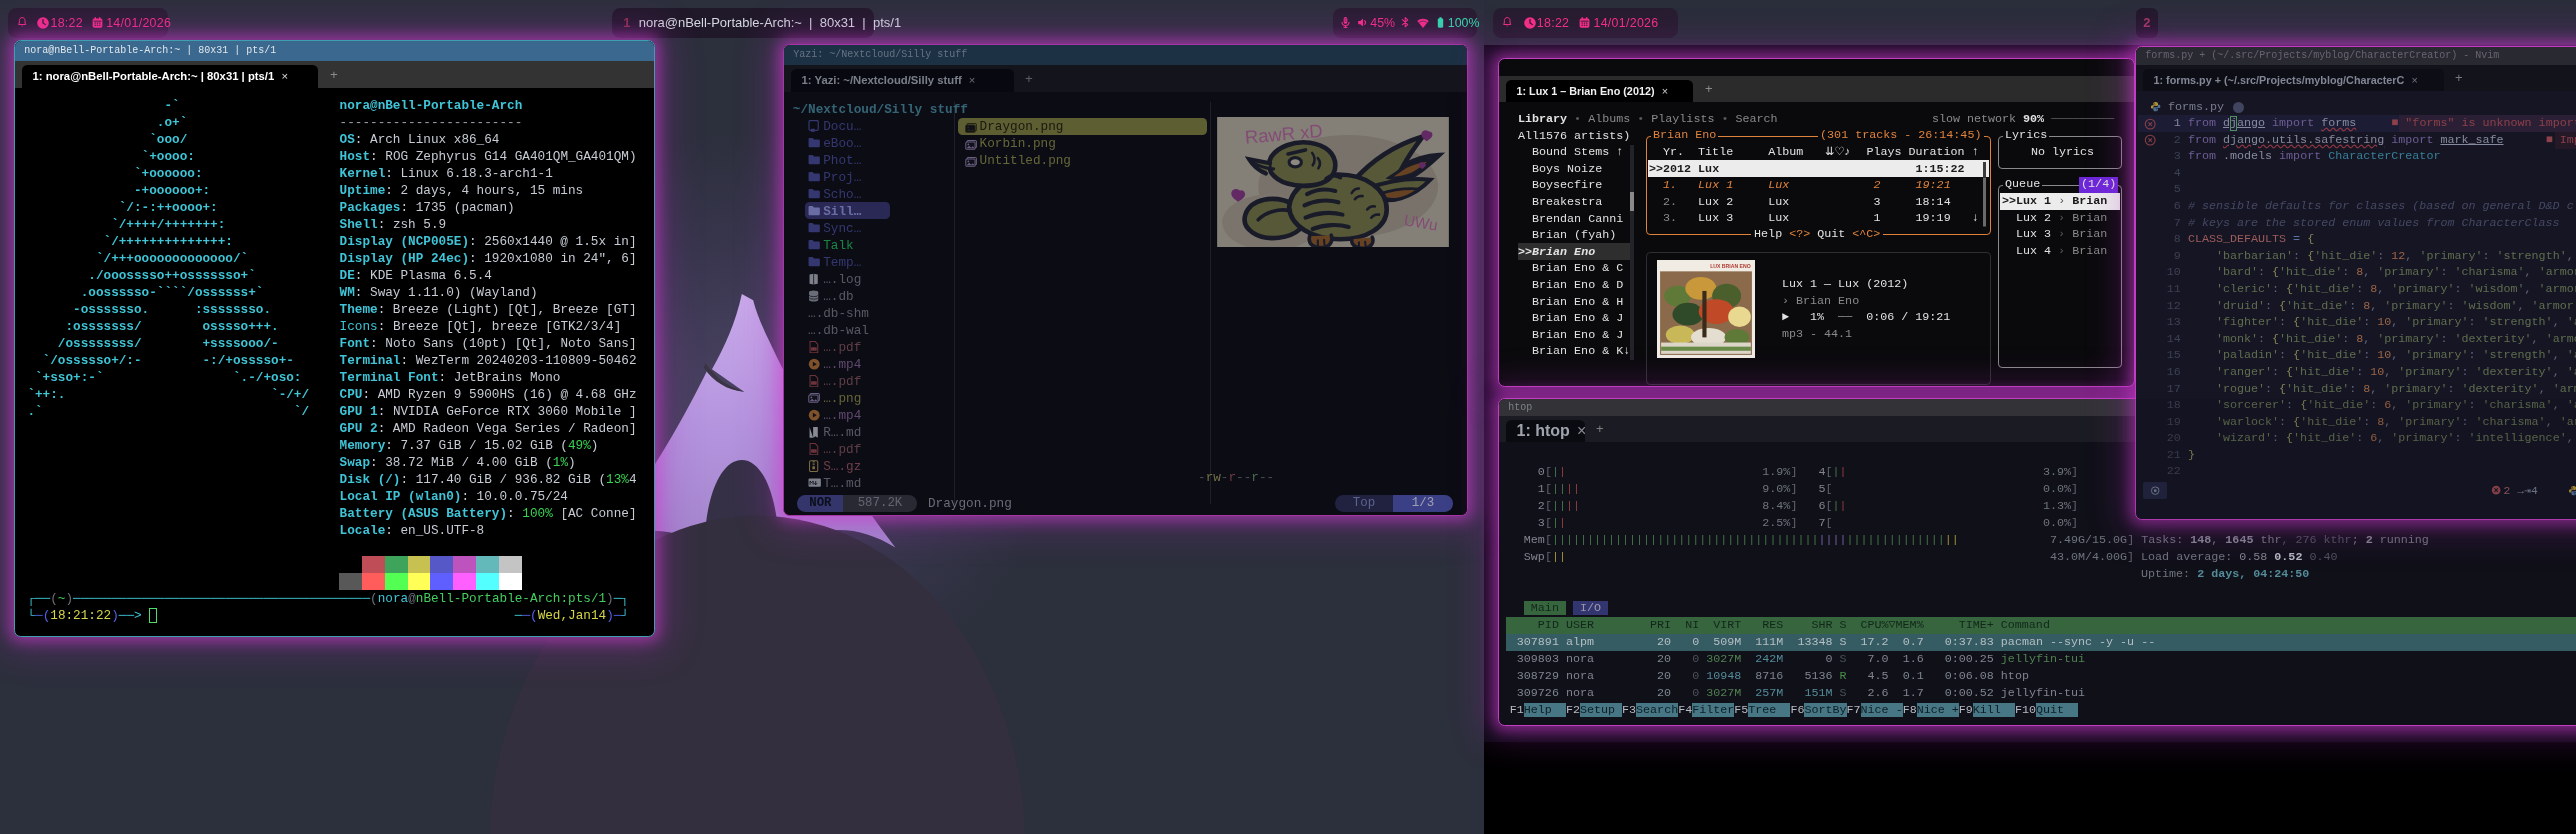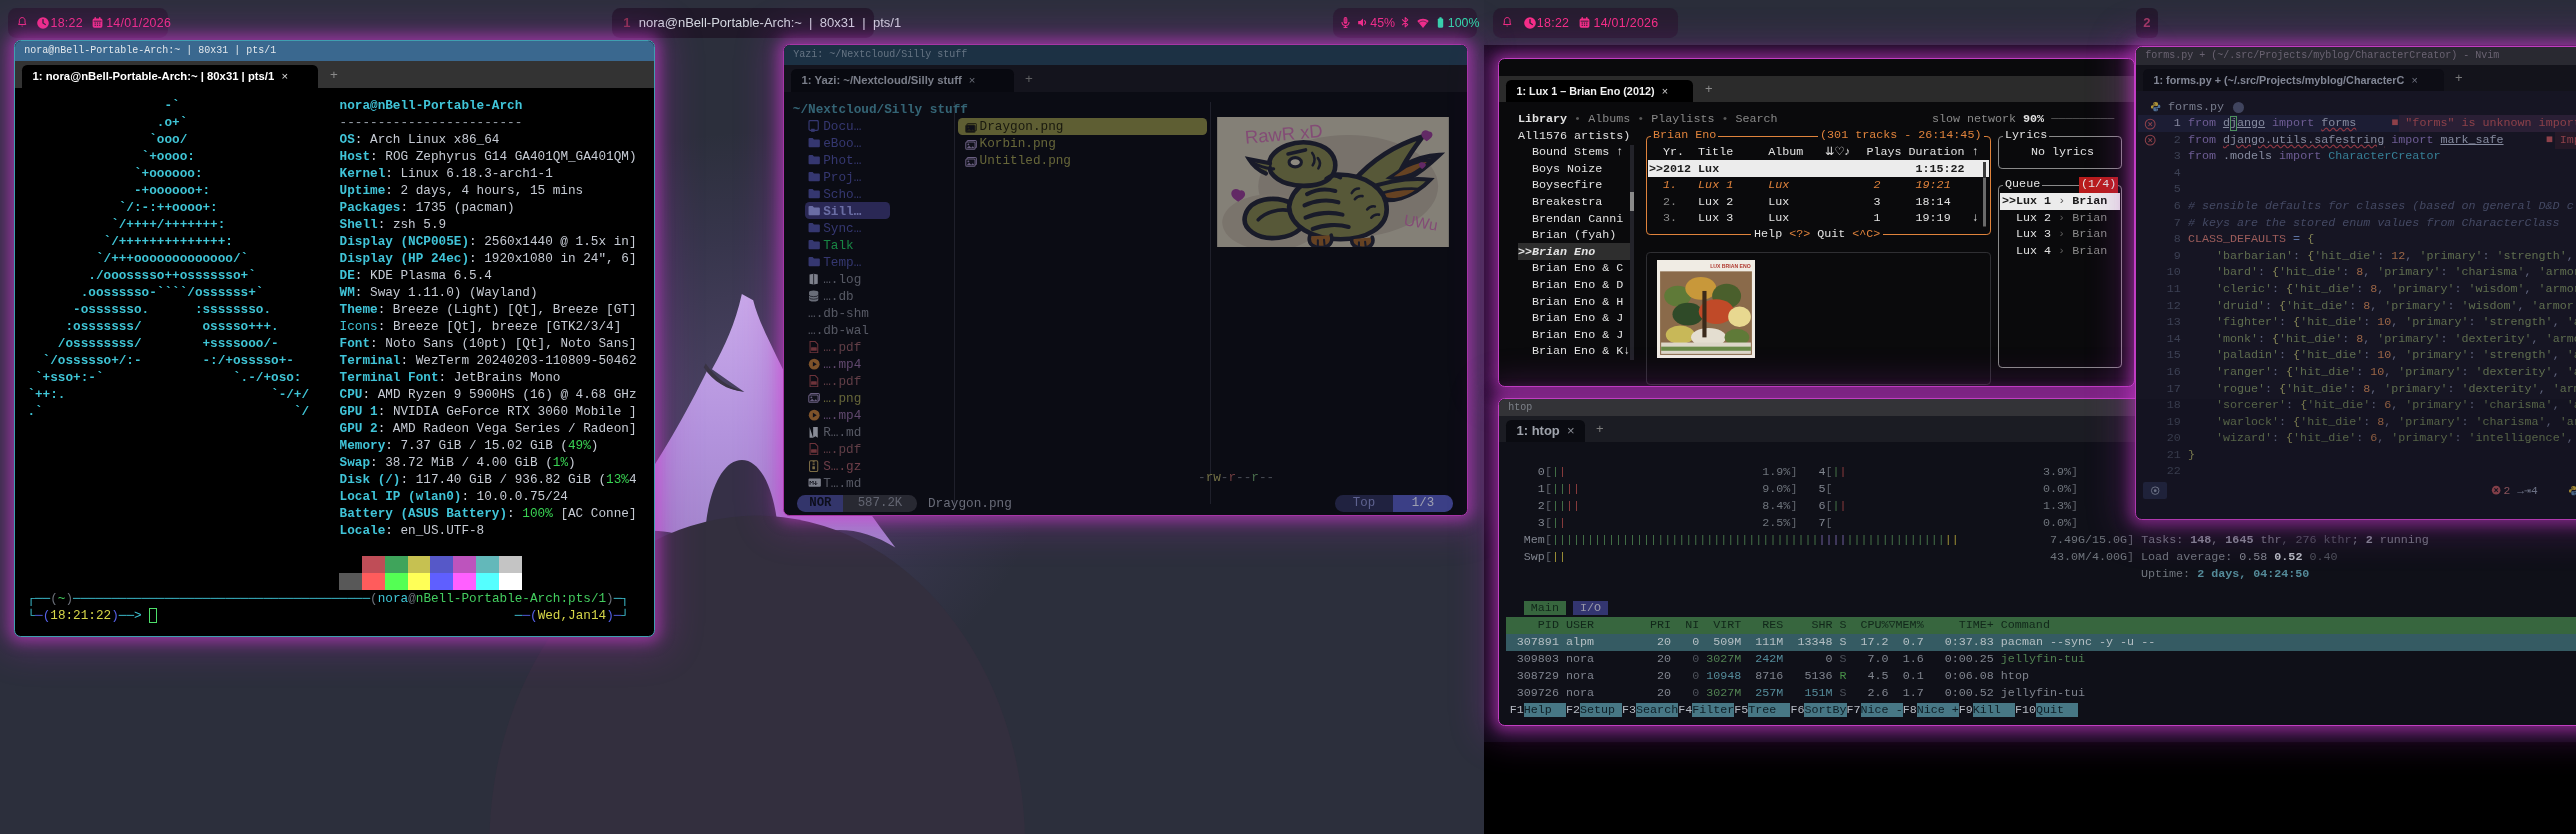--- a/index.html
+++ b/index.html
@@ -393,21 +393,21 @@
 <span style="color:#8a8a8a;">  3.   </span><span style="color:#e2e2e2;">Lux 3</span>     <span style="color:#e2e2e2;">Lux</span>            <span style="color:#e2e2e2;">1</span>     <span style="color:#e2e2e2;">19:19</span>   <span style="color:#e2e2e2;">↓</span></pre>
 <div class="abs" style="left:326px;top:86px;font-size:11.3px;color:#e2e2e2;font-family:'Liberation Sans',sans-serif;">⇊♡♪</div>
 <div class="abs" style="left:252px;top:168px;background:#0a0a0c;padding:0 3.1px;font-family:'Liberation Mono',monospace;font-size:11.7px;line-height:15.5px;"><span style="color:#e2e2e2;">Help </span><span style="color:#e0833c;">&lt;?&gt;</span><span style="color:#e2e2e2;"> Quit </span><span style="color:#e0833c;">&lt;^C&gt;</span></div>
 <div class="abs" style="left:484px;top:103px;width:2.6px;height:65px;background:#3a3a3a;"></div>
 <div class="abs" style="left:484px;top:119px;width:2.6px;height:48px;background:#6a6a6a;"></div>
 <div class="abs" style="left:499px;top:77px;width:124px;height:33px;border:1px solid #8a8a8a;border-radius:4.1px;"></div>
 <div class="abs" style="left:504px;top:69px;background:#0a0a0c;padding:0 2.1px;font-family:'Liberation Mono',monospace;font-size:11.7px;line-height:15.5px;color:#e2e2e2;">Lyrics</div>
 <div class="abs" style="left:532px;top:86px;font-family:'Liberation Mono',monospace;font-size:11.7px;line-height:15.5px;color:#e2e2e2;">No lyrics</div>
 <div class="abs" style="left:499px;top:126px;width:124px;height:183px;border:1px solid #8a8a8a;border-radius:4.1px;"></div>
 <div class="abs" style="left:504px;top:118px;background:#0a0a0c;padding:0 2.1px;font-family:'Liberation Mono',monospace;font-size:11.7px;line-height:15.5px;color:#e2e2e2;">Queue</div>
-<div class="abs" style="left:580px;top:118px;background:#b91c1c;padding:0 2.1px;font-family:'Liberation Mono',monospace;font-size:11.7px;line-height:15.5px;color:#e2e2e2;">(1/4)</div>
+<div class="abs" style="left:580px;top:118px;background:#6d28d9;padding:0 2.1px;font-family:'Liberation Mono',monospace;font-size:11.7px;line-height:15.5px;color:#e2e2e2;">(1/4)</div>
 <div class="abs" style="left:501px;top:134px;width:120px;height:16.5px;background:#ececec;"></div>
 <pre class="p2" style="left:503px;top:134px;line-height:16.6px;"><span style="color:#1a1a1a;font-weight:bold;">&gt;&gt;</span><span style="color:#1a1a1a;font-weight:bold;">Lux 1 </span><span style="color:#555;">› </span><span style="color:#1a1a1a;font-weight:bold;">Brian</span>
 <span style="color:#e2e2e2;">  Lux 2 </span><span style="color:#5a5a5a;">› </span><span style="color:#8a8a8a;">Brian</span>
 <span style="color:#e2e2e2;">  Lux 3 </span><span style="color:#5a5a5a;">› </span><span style="color:#8a8a8a;">Brian</span>
 <span style="color:#e2e2e2;">  Lux 4 </span><span style="color:#5a5a5a;">› </span><span style="color:#8a8a8a;">Brian</span></pre>
 <div class="abs" style="left:147px;top:193px;width:345px;height:133px;border:1px solid #2f2f33;border-radius:4.1px;"></div>
 <svg class="abs" style="left:158px;top:201px;" width="98" height="98" viewBox="0 0 190 190">
 <rect width="190" height="190" fill="#f0ece4"></rect>
 <rect x="6" y="22" width="178" height="162" fill="#8a6a4a"></rect>
 <g>
@@ -419,25 +419,29 @@
 <ellipse cx="160" cy="110" rx="22" ry="20" fill="#e8d890"></ellipse>
 <ellipse cx="45" cy="145" rx="28" ry="18" fill="#c8b858"></ellipse>
 <ellipse cx="100" cy="150" rx="34" ry="18" fill="#e4ded0"></ellipse>
 <ellipse cx="155" cy="150" rx="24" ry="16" fill="#5f7a38"></ellipse>
 <rect x="88" y="60" width="8" height="90" fill="#3a2a1a"></rect>
 <rect x="8" y="160" width="174" height="22" fill="#dcd6c8"></rect>
 <rect x="8" y="168" width="174" height="8" fill="#6a8a48"></rect>
 </g>
 <text x="103" y="16" font-family="Liberation Sans,sans-serif" font-size="10" fill="#b03a30" font-weight="bold">LUX BRIAN ENO</text>
 </svg>
+<pre class="p2" style="left:283px;top:217px;line-height:16.6px;"><span style="color:#e2e2e2;">Lux 1 — Lux (2012)</span>
+<span style="color:#8a8a8a;">› Brian Eno</span>
+<span style="color:#e2e2e2;">►   1%</span><span style="color:#8a8a8a;">  ──  </span><span style="color:#e2e2e2;">0:06 / 19:21</span>
+<span style="color:#8a8a8a;">mp3 - 44.1</span></pre>
 </div>
 <div class="win" style="left:1498px;top:398px;width:1286px;height:328px;background:#10111a;border:1px solid #c13ec1;box-shadow:0 0 13.4px 4.6px rgba(216,62,216,0.50), 0 0 35px 13.4px rgba(170,45,185,0.28);overflow:hidden;">
 <div class="tb" style="height:17px;background:#38383d;color:#8a8f98;line-height:17px;padding-left:9.3px;">htop</div>
 <div class="abs" style="left:0;right:0;top:17px;height:26px;background:#1e1f26;"></div>
-<div class="tab" style="left:7.2px;top:21px;height:22px;width:79px;background:#0b0c12;color:#b0b5bf;font-size:13px;line-height:22px;padding:0 10.3px;font-family:'Liberation Sans',sans-serif;">1: htop<span style="font-weight:normal;margin-left:7.2px;opacity:.85;">×</span></div>
+<div class="tab" style="left:7.2px;top:21px;height:22px;width:79px;background:#0b0c12;color:#b0b5bf;font-size:16px;line-height:22px;padding:0 10.3px;font-family:'Liberation Sans',sans-serif;">1: htop<span style="font-weight:normal;margin-left:7.2px;opacity:.85;">×</span></div>
 <div class="abs" style="left:97px;top:17px;height:26px;line-height:26px;color:#8a8a8a;font-size:13px;font-family:'Liberation Sans',sans-serif;">+</div>
 <div class="abs" style="left:7.2px;top:218px;width:1272px;height:17px;background:#3d7145;"></div>
 <div class="abs" style="left:7.2px;top:235px;width:1272px;height:17px;background:#3a656e;"></div>
 <pre class="p2" style="left:10.8px;top:65px;line-height:17px;color:#8e939e;">    <span style="color:#8e939e;">0</span><span style="color:#6a6f78;">[</span><span style="color:#4c7f4f;">|</span><span style="color:#9a4343;">|</span>                            <span style="color:#7a8089;">1.9%</span><span style="color:#6a6f78;">]</span>   <span style="color:#8e939e;">4</span><span style="color:#6a6f78;">[</span><span style="color:#4c7f4f;">|</span><span style="color:#9a4343;">|</span>                            <span style="color:#7a8089;">3.9%</span><span style="color:#6a6f78;">]</span>
     <span style="color:#8e939e;">1</span><span style="color:#6a6f78;">[</span><span style="color:#4c7f4f;">|</span><span style="color:#4c7f4f;">|</span><span style="color:#9a4343;">|</span><span style="color:#9a4343;">|</span>                          <span style="color:#7a8089;">9.0%</span><span style="color:#6a6f78;">]</span>   <span style="color:#8e939e;">5</span><span style="color:#6a6f78;">[</span>                              <span style="color:#7a8089;">0.0%</span><span style="color:#6a6f78;">]</span>
     <span style="color:#8e939e;">2</span><span style="color:#6a6f78;">[</span><span style="color:#4c7f4f;">|</span><span style="color:#4c7f4f;">|</span><span style="color:#9a4343;">|</span><span style="color:#9a4343;">|</span>                          <span style="color:#7a8089;">8.4%</span><span style="color:#6a6f78;">]</span>   <span style="color:#8e939e;">6</span><span style="color:#6a6f78;">[</span><span style="color:#4c7f4f;">|</span><span style="color:#9a4343;">|</span>                            <span style="color:#7a8089;">1.3%</span><span style="color:#6a6f78;">]</span>
     <span style="color:#8e939e;">3</span><span style="color:#6a6f78;">[</span><span style="color:#4c7f4f;">|</span><span style="color:#9a4343;">|</span>                            <span style="color:#7a8089;">2.5%</span><span style="color:#6a6f78;">]</span>   <span style="color:#8e939e;">7</span><span style="color:#6a6f78;">[</span>                              <span style="color:#7a8089;">0.0%</span><span style="color:#6a6f78;">]</span>
   <span style="color:#8e939e;">Mem</span><span style="color:#6a6f78;">[</span><span style="color:#4c7f4f;">|</span><span style="color:#4c7f4f;">|</span><span style="color:#4c7f4f;">|</span><span style="color:#4c7f4f;">|</span><span style="color:#4c7f4f;">|</span><span style="color:#4c7f4f;">|</span><span style="color:#4c7f4f;">|</span><span style="color:#4c7f4f;">|</span><span style="color:#4c7f4f;">|</span><span style="color:#4c7f4f;">|</span><span style="color:#4c7f4f;">|</span><span style="color:#4c7f4f;">|</span><span style="color:#4c7f4f;">|</span><span style="color:#4c7f4f;">|</span><span style="color:#4c7f4f;">|</span><span style="color:#4c7f4f;">|</span><span style="color:#4c7f4f;">|</span><span style="color:#4c7f4f;">|</span><span style="color:#4c7f4f;">|</span><span style="color:#4c7f4f;">|</span><span style="color:#4c7f4f;">|</span><span style="color:#4c7f4f;">|</span><span style="color:#4c7f4f;">|</span><span style="color:#4c7f4f;">|</span><span style="color:#4c7f4f;">|</span><span style="color:#4c7f4f;">|</span><span style="color:#4c7f4f;">|</span><span style="color:#4c7f4f;">|</span><span style="color:#4c7f4f;">|</span><span style="color:#4c7f4f;">|</span><span style="color:#4c7f4f;">|</span><span style="color:#4c7f4f;">|</span><span style="color:#4c7f4f;">|</span><span style="color:#4c7f4f;">|</span><span style="color:#4c7f4f;">|</span><span style="color:#4c7f4f;">|</span><span style="color:#4c7f4f;">|</span><span style="color:#4c7f4f;">|</span><span style="color:#7a6ab0;">|</span><span style="color:#7a6ab0;">|</span><span style="color:#7a6ab0;">|</span><span style="color:#7a6ab0;">|</span><span style="color:#4c7f4f;">|</span><span style="color:#4c7f4f;">|</span><span style="color:#4c7f4f;">|</span><span style="color:#4c7f4f;">|</span><span style="color:#4c7f4f;">|</span><span style="color:#4c7f4f;">|</span><span style="color:#4c7f4f;">|</span><span style="color:#4c7f4f;">|</span><span style="color:#4c7f4f;">|</span><span style="color:#4c7f4f;">|</span><span style="color:#4c7f4f;">|</span><span style="color:#4c7f4f;">|</span><span style="color:#4c7f4f;">|</span><span style="color:#4c7f4f;">|</span><span style="color:#b0a23c;">|</span><span style="color:#b0a23c;">|</span>             <span style="color:#7a8089;">7.49G/15.0G</span><span style="color:#6a6f78;">]</span> <span style="color:#7a8089;">Tasks: </span><span style="color:#8e939e;font-weight:bold;">148</span><span style="color:#7a8089;">, </span><span style="color:#8e939e;font-weight:bold;">1645</span><span style="color:#7a8089;"> thr</span><span style="color:#555a64;">, 276 kthr</span><span style="color:#7a8089;">; </span><span style="color:#8e939e;font-weight:bold;">2</span><span style="color:#7a8089;"> running</span>
   <span style="color:#8e939e;">Swp</span><span style="color:#6a6f78;">[</span><span style="color:#b0a23c;">|</span><span style="color:#b0a23c;">|</span>                                                                     <span style="color:#7a8089;">43.0M/4.00G</span><span style="color:#6a6f78;">]</span> <span style="color:#7a8089;">Load average: </span><span style="color:#8e939e;">0.58 </span><span style="color:#c8cdd6;font-weight:bold;">0.52 </span><span style="color:#555a64;">0.40</span>
                                                                                           <span style="color:#7a8089;">Uptime: </span><span style="color:#5d9aaa;font-weight:bold;">2 days, 04:24:50</span>

